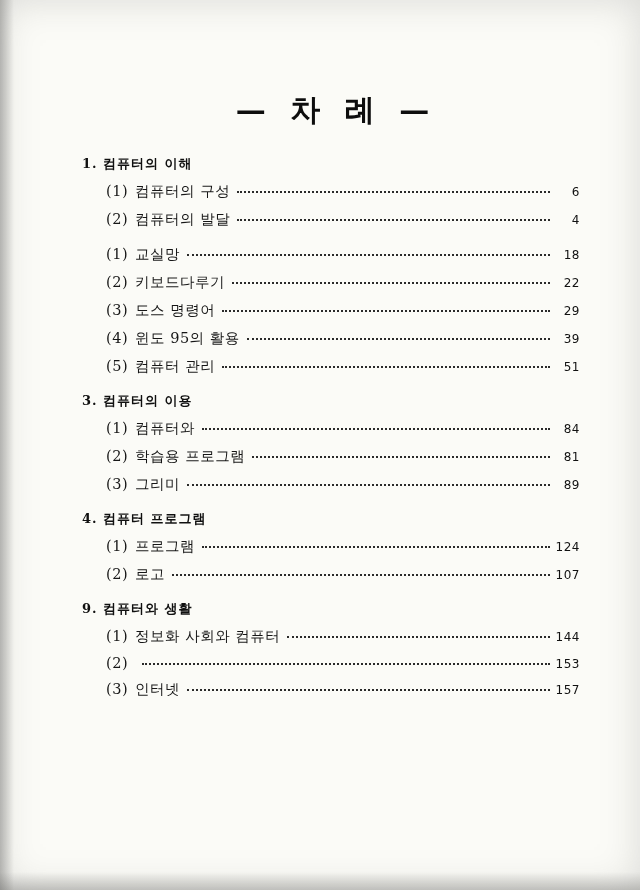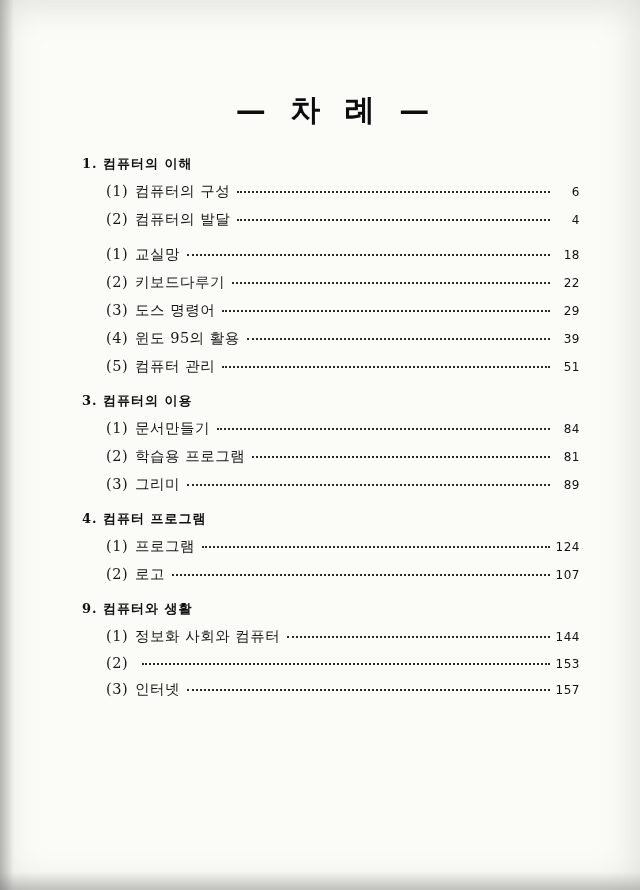--- a/index.html
+++ b/index.html
@@ -171,21 +171,21 @@
         <span class="entry-label">컴퓨터 관리</span>
         <span class="entry-dots"></span>
         <span class="entry-page">51</span>
       </div>
     </div>
 
     <div class="chapter">
       <div class="chapter-title">3. 컴퓨터의 이용</div>
       <div class="entry">
         <span class="entry-num">(1)</span>
-        <span class="entry-label">문서만들기</span>
+        <span class="entry-label">컴퓨터와</span>
         <span class="entry-dots"></span>
         <span class="entry-page">84</span>
       </div>
       <div class="entry">
         <span class="entry-num">(2)</span>
         <span class="entry-label">학습용 프로그램</span>
         <span class="entry-dots"></span>
         <span class="entry-page">81</span>
       </div>
       <div class="entry">

